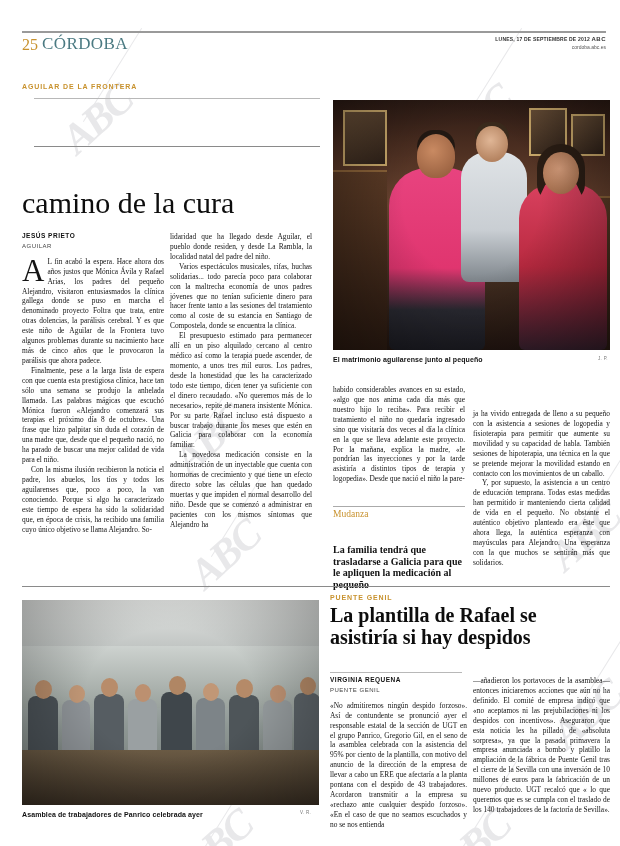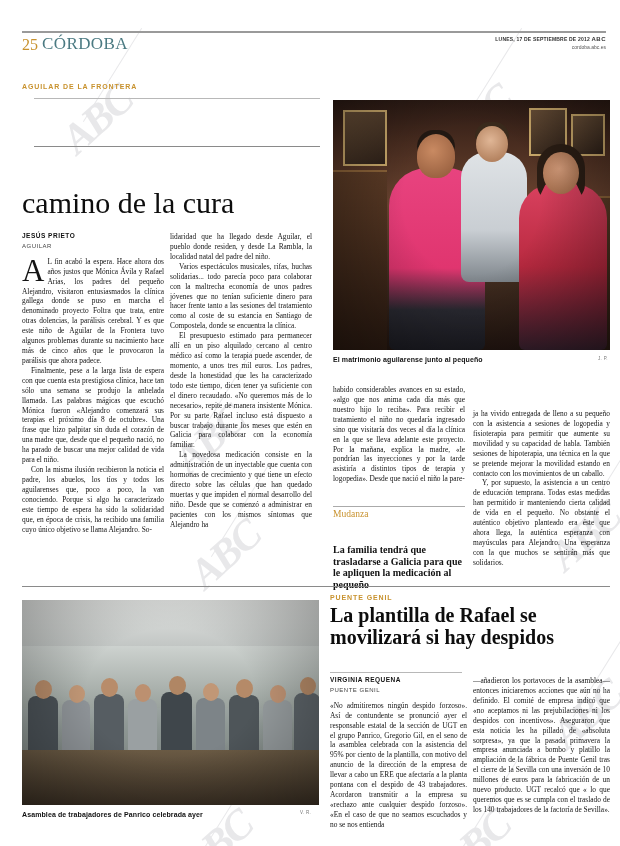--- a/index.html
+++ b/index.html
@@ -426,21 +426,21 @@
   <div class="box-rule-top" style="left:333px; top:506px; width:132px;"></div>
   <div class="box-kicker" style="left:333px; top:509px;">Mudanza</div>
   <div class="box-head" style="left:333px; top:522px; width:132px;margin-top:22px;">La familia tendrá que trasladarse a Galicia para que le apliquen la medicación al pequeño</div>
 
   <div class="div-rule" style="left:22px; top:586px; width:588px; background:#8a8a8a;"></div>
 
   <div class="kicker2" style="left:330px; top:594px;">PUENTE GENIL</div>
 
   <div class="headline2">
     <span>La plantilla de Rafael se</span><br>
-    <span>movilizará si hay despidos</span>
+    <span>asistiría si hay despidos</span>
   </div>
 
   <div class="rule-thin" style="left:330px; top:672px; width:132px;"></div>
 
   <div class="col" style="left:330px; top:676px; width:137px;">
     <span class="byline-name">VIRGINIA REQUENA</span>
     <span class="byline-place">PUENTE GENIL</span>
     <p class="first" style="margin-top:7px;">«No admitiremos ningún despido forzoso». Así de contundente se pronunció ayer el responsable estatal de la sección de UGT en el grupo Panrico, Gregorio Gil, en el seno de la asamblea celebrada con la asistencia del 95% por ciento de la plantilla, con motivo del anuncio de la dirección de la empresa de llevar a cabo un ERE que afectaría a la planta pontana con el despido de 43 trabajadores. Acordaron transmitir a la empresa su «rechazo ante cualquier despido forzoso». «En el caso de que no seamos escuchados y no se nos entienda</p>
   </div>
 

